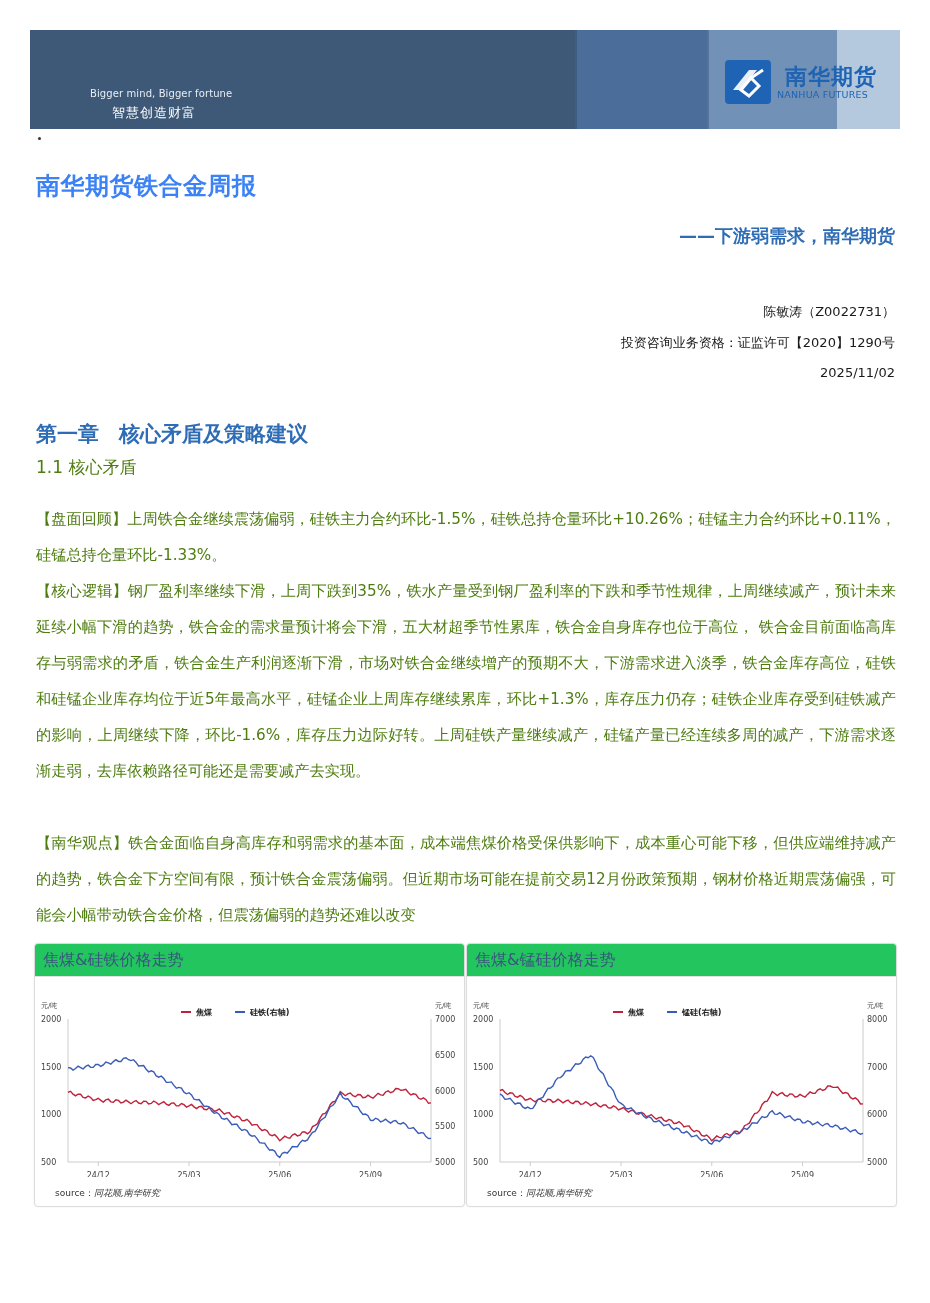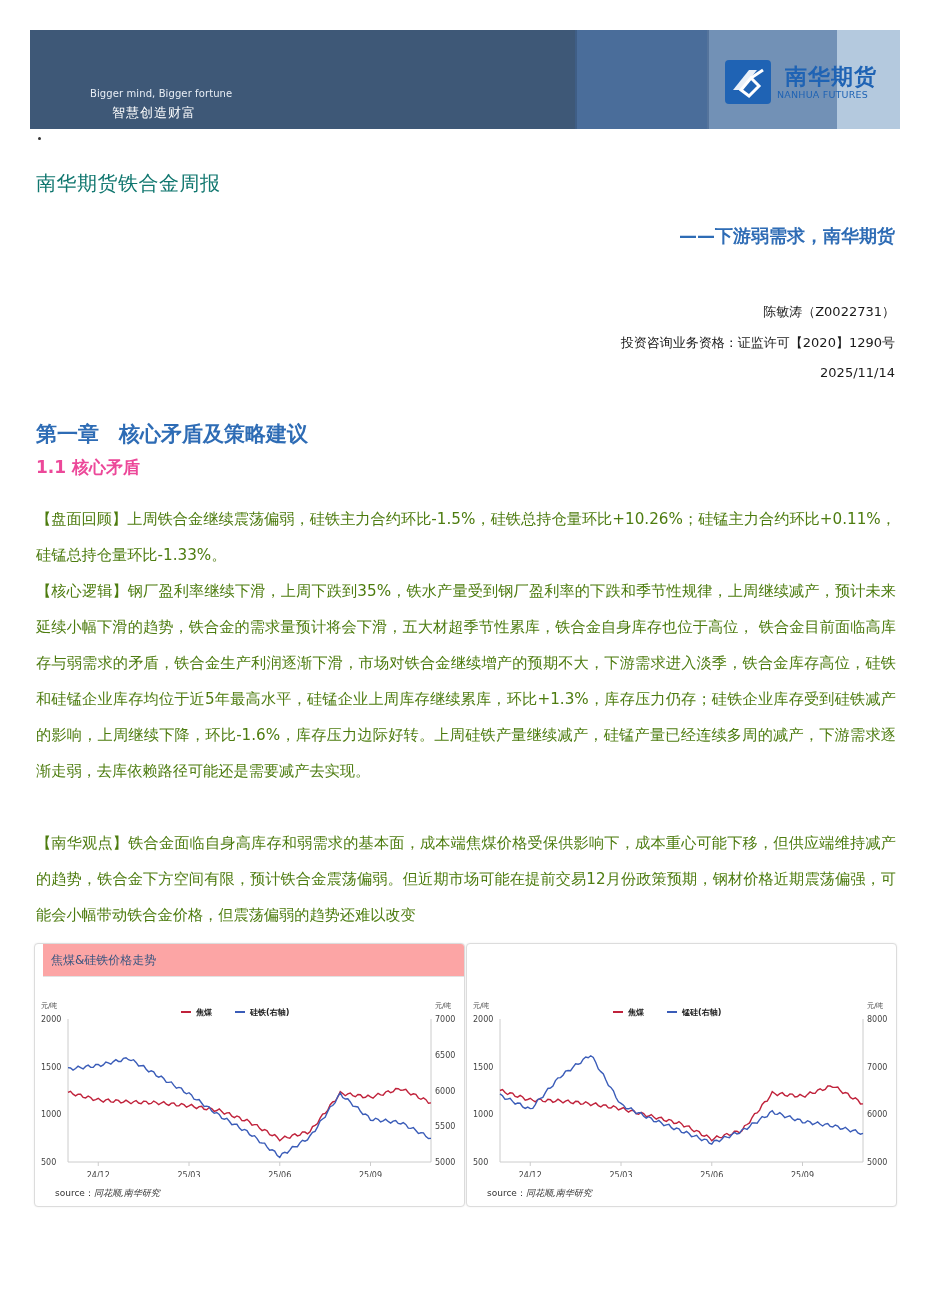--- a/index.html
+++ b/index.html
@@ -11,29 +11,29 @@
   .seg4 { flex:1; background:#b4c9de; }
   .slogan-en { position:absolute; left:60px; top:58px; color:#e8eef5; font-size:10px; letter-spacing:0.1px; }
   .slogan-cn { position:absolute; left:82px; top:74px; color:#ffffff; font-size:13px; letter-spacing:1px; }
   .logo { position:absolute; left:725px; top:60px; display:flex; align-items:center; }
   .logo-mark { width:46px; height:44px; background:#1f63b4; border-radius:4px; position:relative; overflow:hidden; }
   .logo-mark svg { position:absolute; left:0; top:0; }
   .logo-text { margin-left:6px; display:flex; flex-direction:column; }
   .logo-cn { color:#1f63b4; font-size:22px; font-weight:bold; letter-spacing:1px; line-height:24px;margin-left:8px; }
   .logo-en { color:#1f63b4; font-size:9.5px; font-weight:normal; letter-spacing:0.2px; }
   .dot { position:absolute; left:38px; top:137px; width:3px; height:3px; background:#333; border-radius:50%; }
-  .title { position:absolute; left:36px; top:170px; font-size:20px; font-weight:normal; color:#0f766e; letter-spacing:0.5px; }
+  .title { position:absolute; left:36px; top:170px; font-size:24px; font-weight:bold; color:#3b82f6; letter-spacing:0.5px; }
   .subtitle { position:absolute; right:35px; top:224px; font-size:18px; font-weight:bold; color:#2e6cb5; }
   .meta { position:absolute; right:35px; font-size:13px; color:#1a1a1a; text-align:right; }
   .h1 { position:absolute; left:36px; top:420px; font-size:21px; font-weight:bold; color:#2e6cb5; }
   .h1 .gap { display:inline-block; width:20px; }
-  .h2 { position:absolute; left:36px; top:456px; font-size:17px; font-weight:bold; color:#ec4899; }
+  .h2 { position:absolute; left:36px; top:456px; font-size:17px; font-weight:normal; color:#4d7c0f; }
   .para { position:absolute; left:36px; width:860px; font-size:15.2px; line-height:36px; color:#4d7c0f; text-align:justify; }
   .chart-card { position:absolute; top:943px; width:429px; height:262px; border:1px solid #dcdcdc; border-radius:4px; background:#fff; box-shadow:0 0 2px rgba(0,0,0,0.08); overflow:hidden; }
-  .chart-head { height:32px; background:#fca5a5; border-bottom:1px solid #e2e2e2; font-size:12px; color:#3a5680; padding-left:8px; line-height:32px;margin-left:8px; }
+  .chart-head { height:32px; background:#22c55e; border-bottom:1px solid #e2e2e2; font-size:16px; color:#3a5680; padding-left:8px; line-height:32px; }
   .chart-svg { position:absolute; left:0; top:33px; }
   .source { position:absolute; left:20px; bottom:6px; font-size:9px; color:#333; }
   .source i { font-style:italic; }
 </style>
 </head>
 <body>
 
 <div class="banner">
   <div class="seg1">
     <div class="slogan-en">Bigger mind, Bigger fortune</div>
@@ -58,21 +58,21 @@
   </div>
 </div>
 
 <div class="dot"></div>
 
 <div class="title">南华期货铁合金周报</div>
 <div class="subtitle">——下游弱需求，南华期货</div>
 
 <div class="meta" style="top:303px;">陈敏涛（Z0022731）</div>
 <div class="meta" style="top:334px;">投资咨询业务资格：证监许可【2020】1290号</div>
-<div class="meta" style="top:365px;">2025/11/14</div>
+<div class="meta" style="top:365px;">2025/11/02</div>
 
 <div class="h1">
   <span>第一章</span><span class="gap"></span><span>核心矛盾及策略建议</span>
 </div>
 <div class="h2">1.1 核心矛盾</div>
 
 <div class="para" style="top:501px;">【盘面回顾】上周铁合金继续震荡偏弱，硅铁主力合约环比-1.5%，硅铁总持仓量环比+10.26%；硅锰主力合约环比+0.11%，硅锰总持仓量环比-1.33%。</div>
 <div class="para" style="top:573px;">【核心逻辑】钢厂盈利率继续下滑，上周下跌到35%，铁水产量受到钢厂盈利率的下跌和季节性规律，上周继续减产，预计未来延续小幅下滑的趋势，铁合金的需求量预计将会下滑，五大材超季节性累库，铁合金自身库存也位于高位， 铁合金目前面临高库存与弱需求的矛盾，铁合金生产利润逐渐下滑，市场对铁合金继续增产的预期不大，下游需求进入淡季，铁合金库存高位，硅铁和硅锰企业库存均位于近5年最高水平，硅锰企业上周库存继续累库，环比+1.3%，库存压力仍存；硅铁企业库存受到硅铁减产的影响，上周继续下降，环比-1.6%，库存压力边际好转。上周硅铁产量继续减产，硅锰产量已经连续多周的减产，下游需求逐渐走弱，去库依赖路径可能还是需要减产去实现。</div>
 <div class="para" style="top:825px;">【南华观点】铁合金面临自身高库存和弱需求的基本面，成本端焦煤价格受保供影响下，成本重心可能下移，但供应端维持减产的趋势，铁合金下方空间有限，预计铁合金震荡偏弱。但近期市场可能在提前交易12月份政策预期，钢材价格近期震荡偏强，可能会小幅带动铁合金价格，但震荡偏弱的趋势还难以改变</div>
 
@@ -105,20 +105,21 @@
       <polyline points="33,90.60603579006964 35.520833333333336,91.01869945885204 38.041666666666664,93.08711582546111 40.5625,91.4688408573309 43.083333333333336,89.14483295267053 45.604166666666664,90.68937598937917 48.125,91.94276898322366 50.64583333333333,89.40263719577301 53.16666666666667,88.13120501527361 55.6875,90.32636769752813 58.20833333333333,90.35952744879354 60.72916666666667,87.48321668592243 63.25,87.51864736816367 65.77083333333334,89.41530818984523 68.29166666666666,87.843839209729 70.8125,85.0069222844337 73.33333333333334,85.96422716204394 75.85416666666666,87.20925080595242 78.375,84.5859106890693 80.89583333333334,82.67168655090857 83.41666666666666,84.44309479418868 85.9375,84.5556401780546 88.45833333333334,81.41002387293332 90.97916666666666,80.76286281752742 93.5,82.73003904476968 96.02083333333334,83.61049075876153 98.54166666666667,82.69403104242629 101.0625,85.41275679507663 103.58333333333333,88.99164671121046 106.10416666666667,88.71369632504829 108.625,88.5694470520585 111.14583333333333,92.24758477673782 113.66666666666667,94.80703434881184 116.1875,93.8323705418104 118.70833333333333,94.8870969896343 121.22916666666667,98.9529852943112 123.75,100.21354009078632 126.27083333333333,99.1858365847976 128.79166666666669,101.55312555460762 131.3125,105.33382064951867 133.83333333333331,105.35530407378525 136.35416666666669,104.93208882625895 138.875,108.3826792003391 141.39583333333331,111.27973119358214 143.91666666666669,110.44561831072294 146.4375,111.12652391189003 148.95833333333331,115.14819080831393 151.47916666666669,116.7939618214127 154,115.71121374642625 156.52083333333331,118.00538754559182 159.04166666666669,122.23465469505894 161.5625,122.88626438877242 164.08333333333334,122.52470366348257 166.60416666666666,126.00188325448984 169.125,129.50303215493005 171.64583333333334,129.1592641119682 174.16666666666666,129.78231951793526 176.6875,134.00115211060375 179.20833333333334,136.3265690679035 181.72916666666666,135.54412119856244 184.25,137.4559515084449 186.77083333333334,141.4834441593145 189.29166666666666,142.19470589759368 191.8125,141.34694481801884 194.33333333333334,144.21715766415758 196.85416666666666,147.68831238762527 199.375,147.2866370808085 201.89583333333334,147.28200555015184 204.41666666666666,151.04789024067458 206.9375,153.44511064353534 209.45833333333334,152.42450454122496 211.97916666666666,153.6532989818739 214.5,157.72027417684248 217.02083333333334,159.22356423416608 219.54166666666666,158.6567847496803 222.0625,161.60420786271501 224.58333333333334,165.7161292044999 227.10416666666666,166.01376957798158 229.625,166.12980992763735 232.14583333333334,170.10692757206394 234.66666666666666,173.27068813735528 237.1875,172.78296457096144 239.70833333333334,174.0495453364531 242.22916666666666,178.51554532466542 244.75,180.40278587741068 247.27083333333334,176.2397084515136 249.79166666666666,175.3086066163449 252.3125,176.07956157202597 254.83333333333334,173.17993964402012 257.35416666666663,169.52412816986745 259.875,169.73375529873138 262.39583333333337,169.70349100967002 264.91666666666663,165.86960549444885 267.4375,163.2557627039056 269.95833333333337,164.131149563762 272.47916666666663,162.8873576393671 275,158.70042510212994 277.52083333333337,155.42483627694855 280.04166666666663,154.3508638513739 282.5625,149.8319654104633 285.08333333333337,143.99917007060887 287.60416666666663,141.94987750909215 290.125,140.23951484223798 292.6458333333333,134.6583108952872 295.1666666666667,129.73565022813847 297.6875,128.51413148937075 300.2083333333333,125.68032595064453 302.7291666666667,119.56084703833733 305.25,115.90033677446728 307.7708333333333,120.55226740685198 310.2916666666667,122.061831949358 312.8125,121.72912540175963 315.3333333333333,125.01351791795939 317.8541666666667,129.2080949248798 320.375,129.55102834715706 322.8958333333333,129.9763034184535 325.4166666666667,134.23200353813846 327.9375,137.41830365221122 330.4583333333333,137.04975132374088 332.9791666666667,138.6666453313921 335.5,143.3267641233295 338.0208333333333,143.42973106242732 340.5416666666667,141.20318200194657 343.0625,142.34657541614348 345.5833333333333,144.95108776200925 348.1041666666667,143.80914337348437 350.625,142.17150069997592 353.1458333333333,144.40805075056184 355.6666666666667,146.1419622814526 358.1875,144.13120550001625 360.7083333333333,143.58804702828743 363.2291666666667,146.4113729447993 365.75,146.89959459449037 368.2708333333333,145.63597917937906 370.7916666666667,147.41991462385425 373.3125,151.1832835011118 375.8333333333333,151.38902331950584 378.3541666666667,150.5320915390782 380.875,153.50662758701878 383.3958333333333,156.55650816426976 385.9166666666667,155.75550545759867 388.4375,155.87148844023318 390.9583333333333,159.60205759196026 393.4791666666667,161.48420200029298 396,161.405" fill="none" stroke="#3a5cb8" stroke-width="1.4"></polyline>
       <line x1="146" y1="35" x2="156" y2="35" stroke="#c0223b" stroke-width="2"></line>
       <text x="161" y="38" font-size="8" font-weight="bold" fill="#222" font-family="DejaVu Sans, sans-serif">焦煤</text>
       <line x1="200" y1="35" x2="210" y2="35" stroke="#3a5cb8" stroke-width="2"></line>
       <text x="215" y="38" font-size="8" font-weight="bold" fill="#222" font-family="DejaVu Sans, sans-serif">硅铁(右轴)</text>
     </svg>
   <div class="source"><span>source：</span><i>同花顺,南华研究</i></div>
 </div>
 
 <div class="chart-card" style="left:466px;">
+  <div class="chart-head">焦煤&amp;锰硅价格走势</div>
   <svg class="chart-svg" width="429" height="200">
       <line x1="33" y1="42" x2="33" y2="185" stroke="#ccc" stroke-width="1"></line>
       <line x1="396" y1="42" x2="396" y2="185" stroke="#ccc" stroke-width="1"></line>
       <line x1="33" y1="185" x2="396" y2="185" stroke="#ccc" stroke-width="1"></line>
       <text x="6" y="31" font-size="7" fill="#444" font-family="DejaVu Sans, sans-serif">元/吨</text>
       <text x="400" y="31" font-size="7" fill="#444" font-family="DejaVu Sans, sans-serif">元/吨</text>
       <text x="6" y="188" font-size="8" fill="#444" font-family="DejaVu Sans, sans-serif">500</text>
       <text x="6" y="140.33333333333334" font-size="8" fill="#444" font-family="DejaVu Sans, sans-serif">1000</text>
       <text x="6" y="92.66666666666667" font-size="8" fill="#444" font-family="DejaVu Sans, sans-serif">1500</text>
       <text x="6" y="45" font-size="8" fill="#444" font-family="DejaVu Sans, sans-serif">2000</text>

